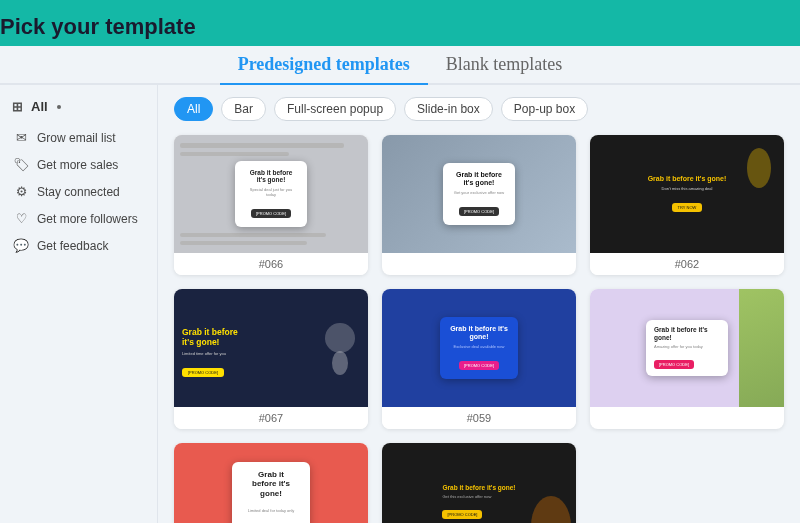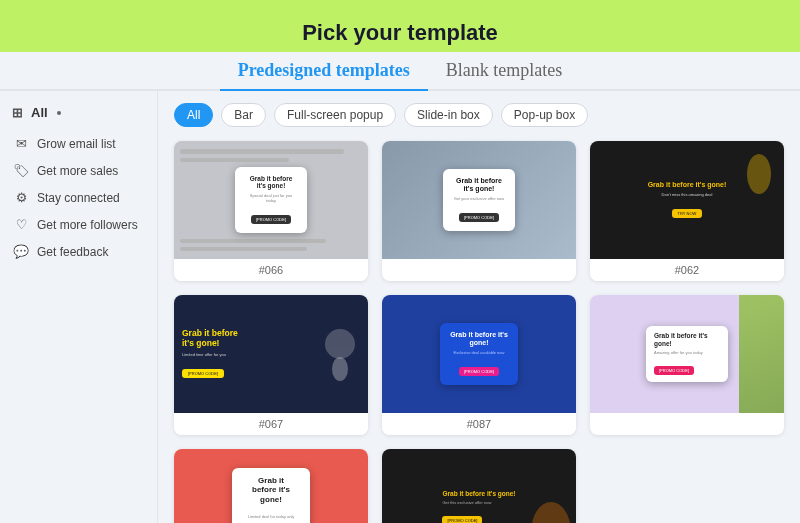--- a/index.html
+++ b/index.html
@@ -7,23 +7,23 @@
       font-family: -apple-system, BlinkMacSystemFont, 'Segoe UI', sans-serif;
       background: #f0f4f8;
       display: flex;
       flex-direction: column;
       height: 523px;
       overflow: hidden;
     }
 
     
     .page-header {
-      text-align: center;
-      padding: 20px 0 6px;
-      background: #bef264;
+      text-align: left;
+      padding: 14px 0 6px;
+      background: #14b8a6;
     }
     .page-title {
       font-size: 22px;
       font-weight: 700;
       color: #1a1a2e;
     }
 
     
     .tabs-bar {
       display: flex;
@@ -350,21 +350,21 @@
               <div style="background:#f5c200;color:#111;font-size:4px;padding:2px 6px;border-radius:3px;display:inline-block;">TRY NOW</div>
             </div>
           </div>
         </div>
         <div class="template-label">#062</div>
       </div>
 
       <div class="template-card">
         <div class="template-thumb thumb-067">
           <div class="thumb-inner" style="padding:8px;">
-            <div style="width:100%;display:flex;align-items:center;gap:8px;z-index:1;">
+            <div style="width:100%;display:flex;align-items:flex-end;gap:8px;z-index:1;">
               <div style="flex:1;">
                 <div style="color:#ffe000;font-size:8.5px;font-weight:900;line-height:1.15;margin-bottom:3px;">Grab it before<br>it's gone!</div>
                 <div style="font-size:4px;color:#ccc;margin-bottom:4px;">Limited time offer for you</div>
                 <div style="background:#ffe000;color:#111;font-size:4px;padding:2px 6px;border-radius:3px;display:inline-block;">[PROMO CODE]</div>
               </div>
               <div style="width:40px;height:60px;opacity:0.8;">
                 <svg viewBox="0 0 40 60" style="width:100%;height:100%;">
                   <circle cx="20" cy="20" r="15" fill="#f0f0f0" opacity="0.3"></circle>
                   <ellipse cx="20" cy="45" rx="8" ry="12" fill="#f0f0f0" opacity="0.4"></ellipse>
                 </svg>
@@ -378,21 +378,21 @@
       <div class="template-card">
         <div class="template-thumb thumb-059">
           <div class="thumb-inner">
             <div class="popup-card" style="background:#1a4fd6;z-index:1;width:78px;">
               <div style="color:#fff;font-size:7px;font-weight:800;line-height:1.2;margin-bottom:3px;">Grab it before it's gone!</div>
               <div style="font-size:4px;color:#aac0ff;margin-bottom:4px;">Exclusive deal available now</div>
               <div style="background:#e91e8c;color:#fff;font-size:4px;padding:2px 5px;border-radius:3px;display:inline-block;">[PROMO CODE]</div>
             </div>
           </div>
         </div>
-        <div class="template-label">#087</div>
+        <div class="template-label">#059</div>
       </div>
 
 
       <div class="template-card">
         <div class="template-thumb thumb-060" style="background:#ddd0f0;">
           <div class="thumb-inner">
             <div style="position:absolute;right:0;top:0;bottom:0;width:45px;background:linear-gradient(160deg,#90c040,#70a030);opacity:0.8;"></div>
             <div class="popup-card" style="z-index:1;width:82px;text-align:left;padding:6px 8px;">
               <div style="font-size:6.5px;font-weight:800;color:#222;line-height:1.2;margin-bottom:2px;">Grab it before it's gone!</div>
               <div style="font-size:4px;color:#888;margin-bottom:3px;">Amazing offer for you today</div>

